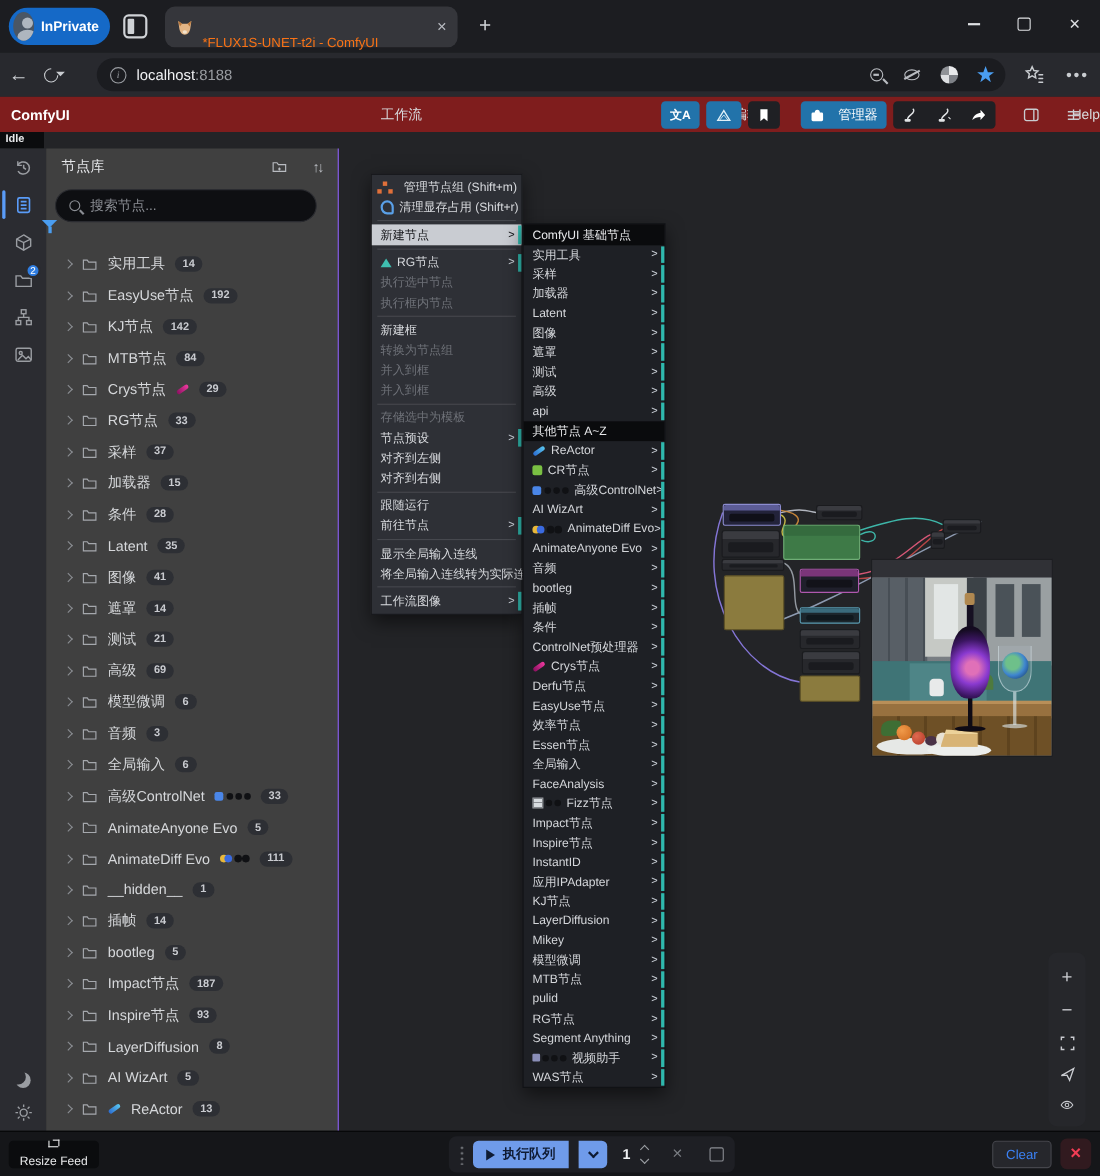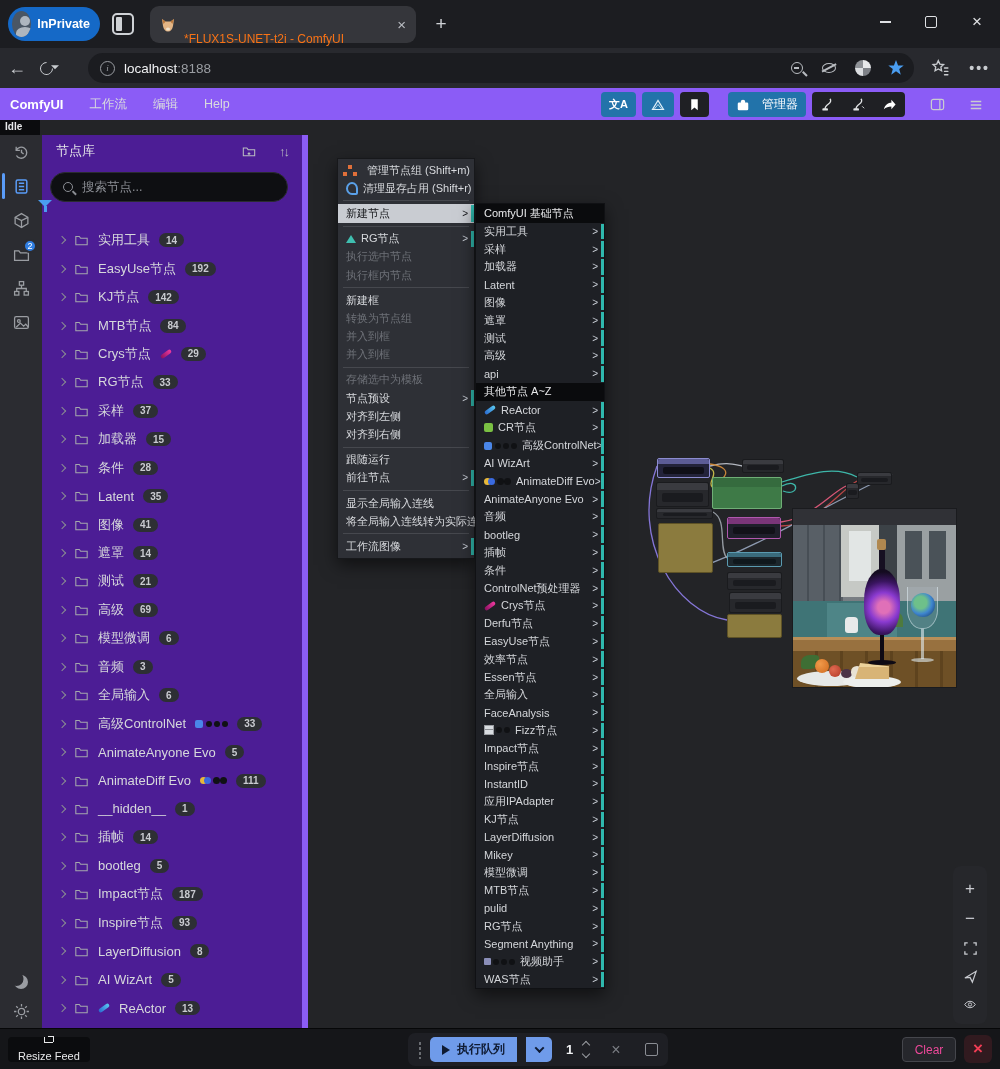--- a/index.html
+++ b/index.html
@@ -39,21 +39,21 @@
   .mag::after{content:"";position:absolute;left:10px;top:10px;width:6px;height:1.6px;background:#b9bcc1;transform:rotate(45deg);}
   .eyeslash{width:18px;height:12px;position:relative;}
   .eyeslash::before{content:"";position:absolute;inset:1px 2px;border:1.5px solid #b9bcc1;border-radius:50%;}
   .eyeslash::after{content:"";position:absolute;left:1px;top:5px;width:16px;height:1.6px;background:#b9bcc1;transform:rotate(-28deg);}
   .pinwheel{width:16px;height:16px;border-radius:50%;background:conic-gradient(#e8e9eb 0 90deg,#7e8187 90deg 180deg,#dcdee1 180deg 270deg,#8f9297 270deg);}
   .bluestar{width:16px;height:16px;background:#4a9df0;clip-path:polygon(50% 0,63% 35%,98% 35%,70% 57%,80% 92%,50% 70%,20% 92%,30% 57%,2% 35%,37% 35%);}
   #bar-right{position:absolute;right:10px;top:6px;display:flex;align-items:center;gap:20px;height:28px;}
   #dots{color:#c9ccd0;font-size:14px;letter-spacing:2px;font-weight:bold;}
 
   
-  #menubar{position:absolute;left:0;top:88px;width:1000px;height:32px;background:#8b5cf6;display:flex;align-items:center;}
+  #menubar{position:absolute;left:0;top:88px;width:1000px;height:32px;background:#7f1d1d;display:flex;align-items:center;justify-content:space-between;}
   #menubar .m-item{color:#d9dbde;font-size:12.5px;margin-left:26px;}
   #menubar .m-brand{color:#fff;font-weight:bold;font-size:13px;margin-left:10px;}
   #mb-right{position:absolute;right:8px;top:4px;display:flex;align-items:center;gap:6px;}
   .tb-btn{height:25px;border-radius:4px;display:flex;align-items:center;justify-content:center;padding:0 8px;}
   .tb-blue{background:#2273aa;color:#fff;}
   .tb-dark{background:#1f2024;color:#e6e8ea;}
   .tb-plain{color:#c9ccd0;}
   .tb-group{display:flex;background:#1f2024;border-radius:4px;}
   svg.ic{display:block;}
 
@@ -63,21 +63,21 @@
   
   #rail{position:absolute;left:0;top:135px;width:42px;height:893px;background:#2b2c31;}
   .rail-cell{position:relative;width:42px;height:34px;display:flex;align-items:center;justify-content:center;color:#9a9da2;}
   .rail-cell.active{color:#5a9cf8;}
   .rail-cell.active::before{content:"";position:absolute;left:2px;top:4px;width:3px;height:26px;background:#5a9cf8;border-radius:2px;}
   .rail-badge{position:absolute;right:5px;top:2px;width:14px;height:14px;border-radius:50%;background:#2f7de1;color:#fff;font-size:9px;display:flex;align-items:center;justify-content:center;border:2px solid #2b2c31;}
   #rail-bottom{position:absolute;left:0;bottom:8px;width:42px;display:flex;flex-direction:column;gap:14px;align-items:center;color:#9a9da2;}
   .moon{width:14px;height:14px;border-radius:50%;box-shadow:inset -4.5px -3px 0 0 #9a9da2;}
 
   
-  #panel{position:absolute;left:42px;top:135px;width:266px;height:893px;background:#4c1d95;border-right:6px solid #8b5cf6;}
+  #panel{position:absolute;left:42px;top:135px;width:266px;height:893px;background:#404040;border-right:1px solid #8b5cf6;}
   #panel-head{position:absolute;left:0;top:0;width:100%;height:32px;display:flex;align-items:center;padding:0 14px;color:#e4e5e8;}
   #panel-title{font-size:13px;}
   #panel-head .ph-icons{margin-left:auto;display:flex;gap:22px;color:#b9bcc1;align-items:center;}
   .sort-glyph{font-size:13px;letter-spacing:-2px;color:#b9bcc1;}
   #search{position:absolute;left:8px;top:37px;width:238px;height:30px;background:#0e0f12;border:1px solid #2a2b30;border-radius:15px;display:flex;align-items:center;padding:0 12px;gap:9px;}
   #search .mag2{width:10px;height:10px;border:1.5px solid #8b8e94;border-radius:50%;position:relative;flex:none;}
   #search .mag2::after{content:"";position:absolute;left:8px;top:9px;width:5px;height:1.5px;background:#8b8e94;transform:rotate(45deg);}
   #search .ph{color:#8b8e94;font-size:12.5px;}
   #funnel{position:absolute;left:-4px;top:64px;width:14px;height:14px;}
   #funnel::before{content:"";position:absolute;left:0;top:1px;border-left:7px solid transparent;border-right:7px solid transparent;border-top:7px solid #4a9df0;}
@@ -199,21 +199,21 @@
   #q-run .play{width:0;height:0;border-top:5px solid transparent;border-bottom:5px solid transparent;border-left:8px solid #0f1b33;}
   #q-chev{width:26px;height:25px;background:#6f9bea;border-radius:0 5px 5px 0;margin-left:1px;display:flex;align-items:center;justify-content:center;}
   #q-chev i{width:7px;height:7px;border-right:2px solid #0f1b33;border-bottom:2px solid #0f1b33;transform:rotate(45deg) translate(-1px,-1px);}
   #q-count{color:#f0f1f3;font-size:13px;font-weight:bold;margin-left:6px;}
   #q-step{display:flex;flex-direction:column;gap:3px;margin-left:2px;}
   #q-step i{width:6px;height:6px;border-right:1.6px solid #9a9da2;border-bottom:1.6px solid #9a9da2;}
   #q-step .up{transform:rotate(-135deg);}
   #q-step .dn{transform:rotate(45deg);}
   #q-x{color:#7a7d83;font-size:16px;margin-left:14px;}
   #q-stop{width:13px;height:13px;border:1.7px solid #8a8d93;border-radius:2px;margin-left:16px;}
-  #clear-btn{position:absolute;left:902px;top:8px;width:54px;height:25px;background:#26272c;border:1px solid #45464c;border-radius:4px;color:#ec4899;font-size:12px;display:flex;align-items:center;justify-content:center;}
+  #clear-btn{position:absolute;left:902px;top:8px;width:54px;height:25px;background:#26272c;border:1px solid #45464c;border-radius:4px;color:#3b82f6;font-size:12px;display:flex;align-items:center;justify-content:center;}
   #red-x{position:absolute;left:964px;top:6px;width:28px;height:28px;background:#311a1f;border-radius:6px;color:#f23d55;font-size:17px;font-weight:bold;display:flex;align-items:center;justify-content:center;}
 </style>
 </head>
 <body>
 
 <div id="app">
 
   <div id="tabstrip">
     <div id="inprivate">
       <span class="avatar"></span>

